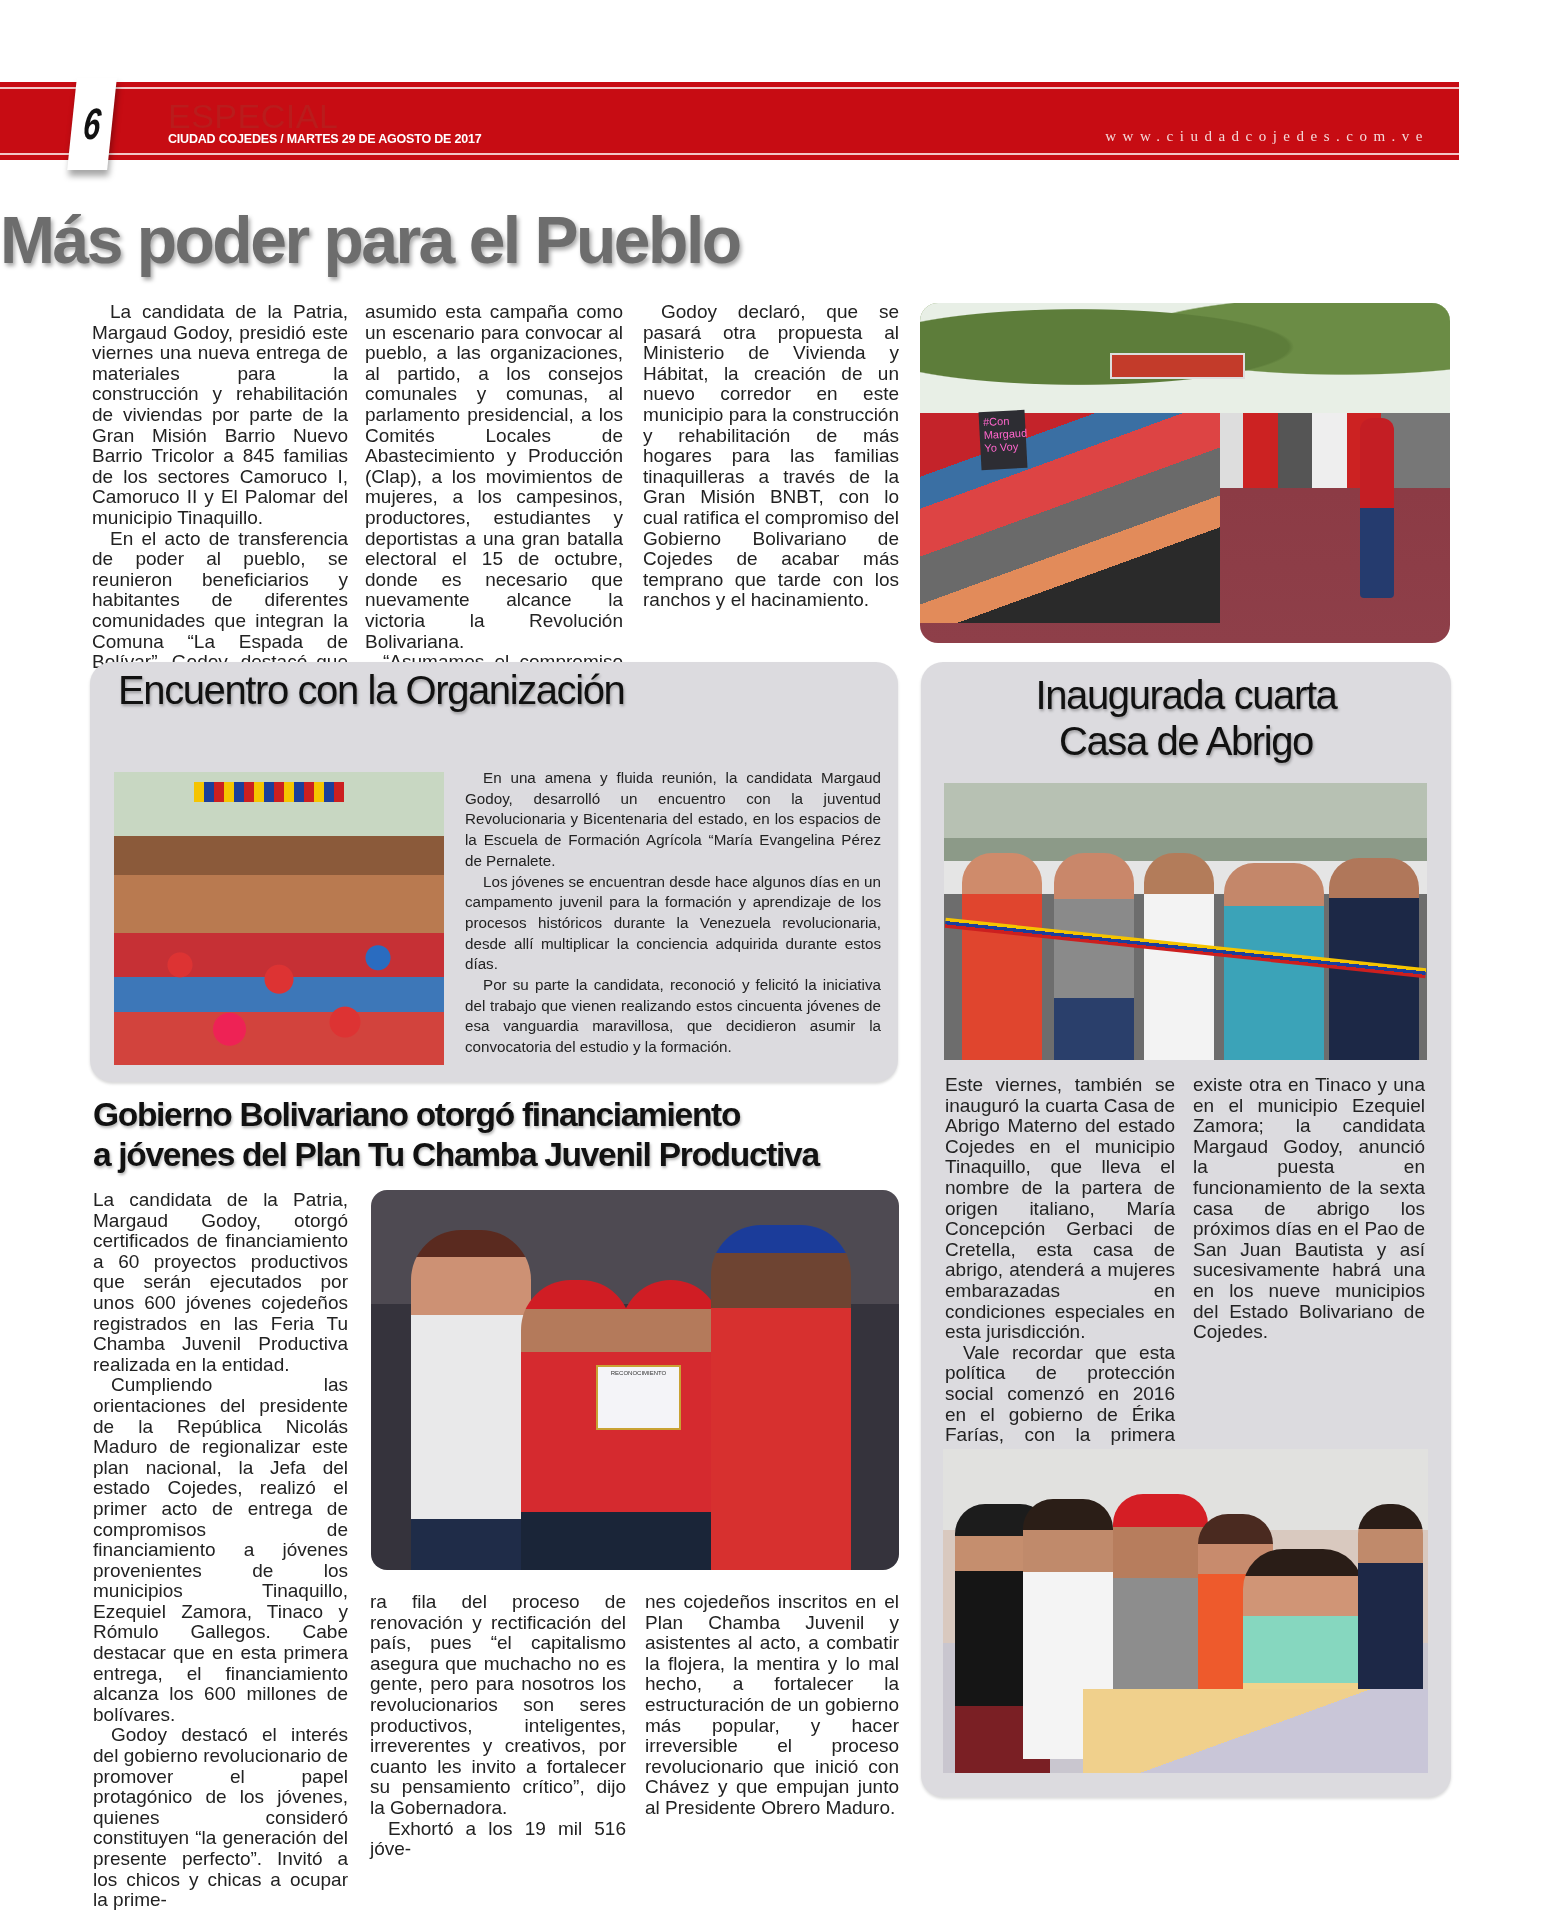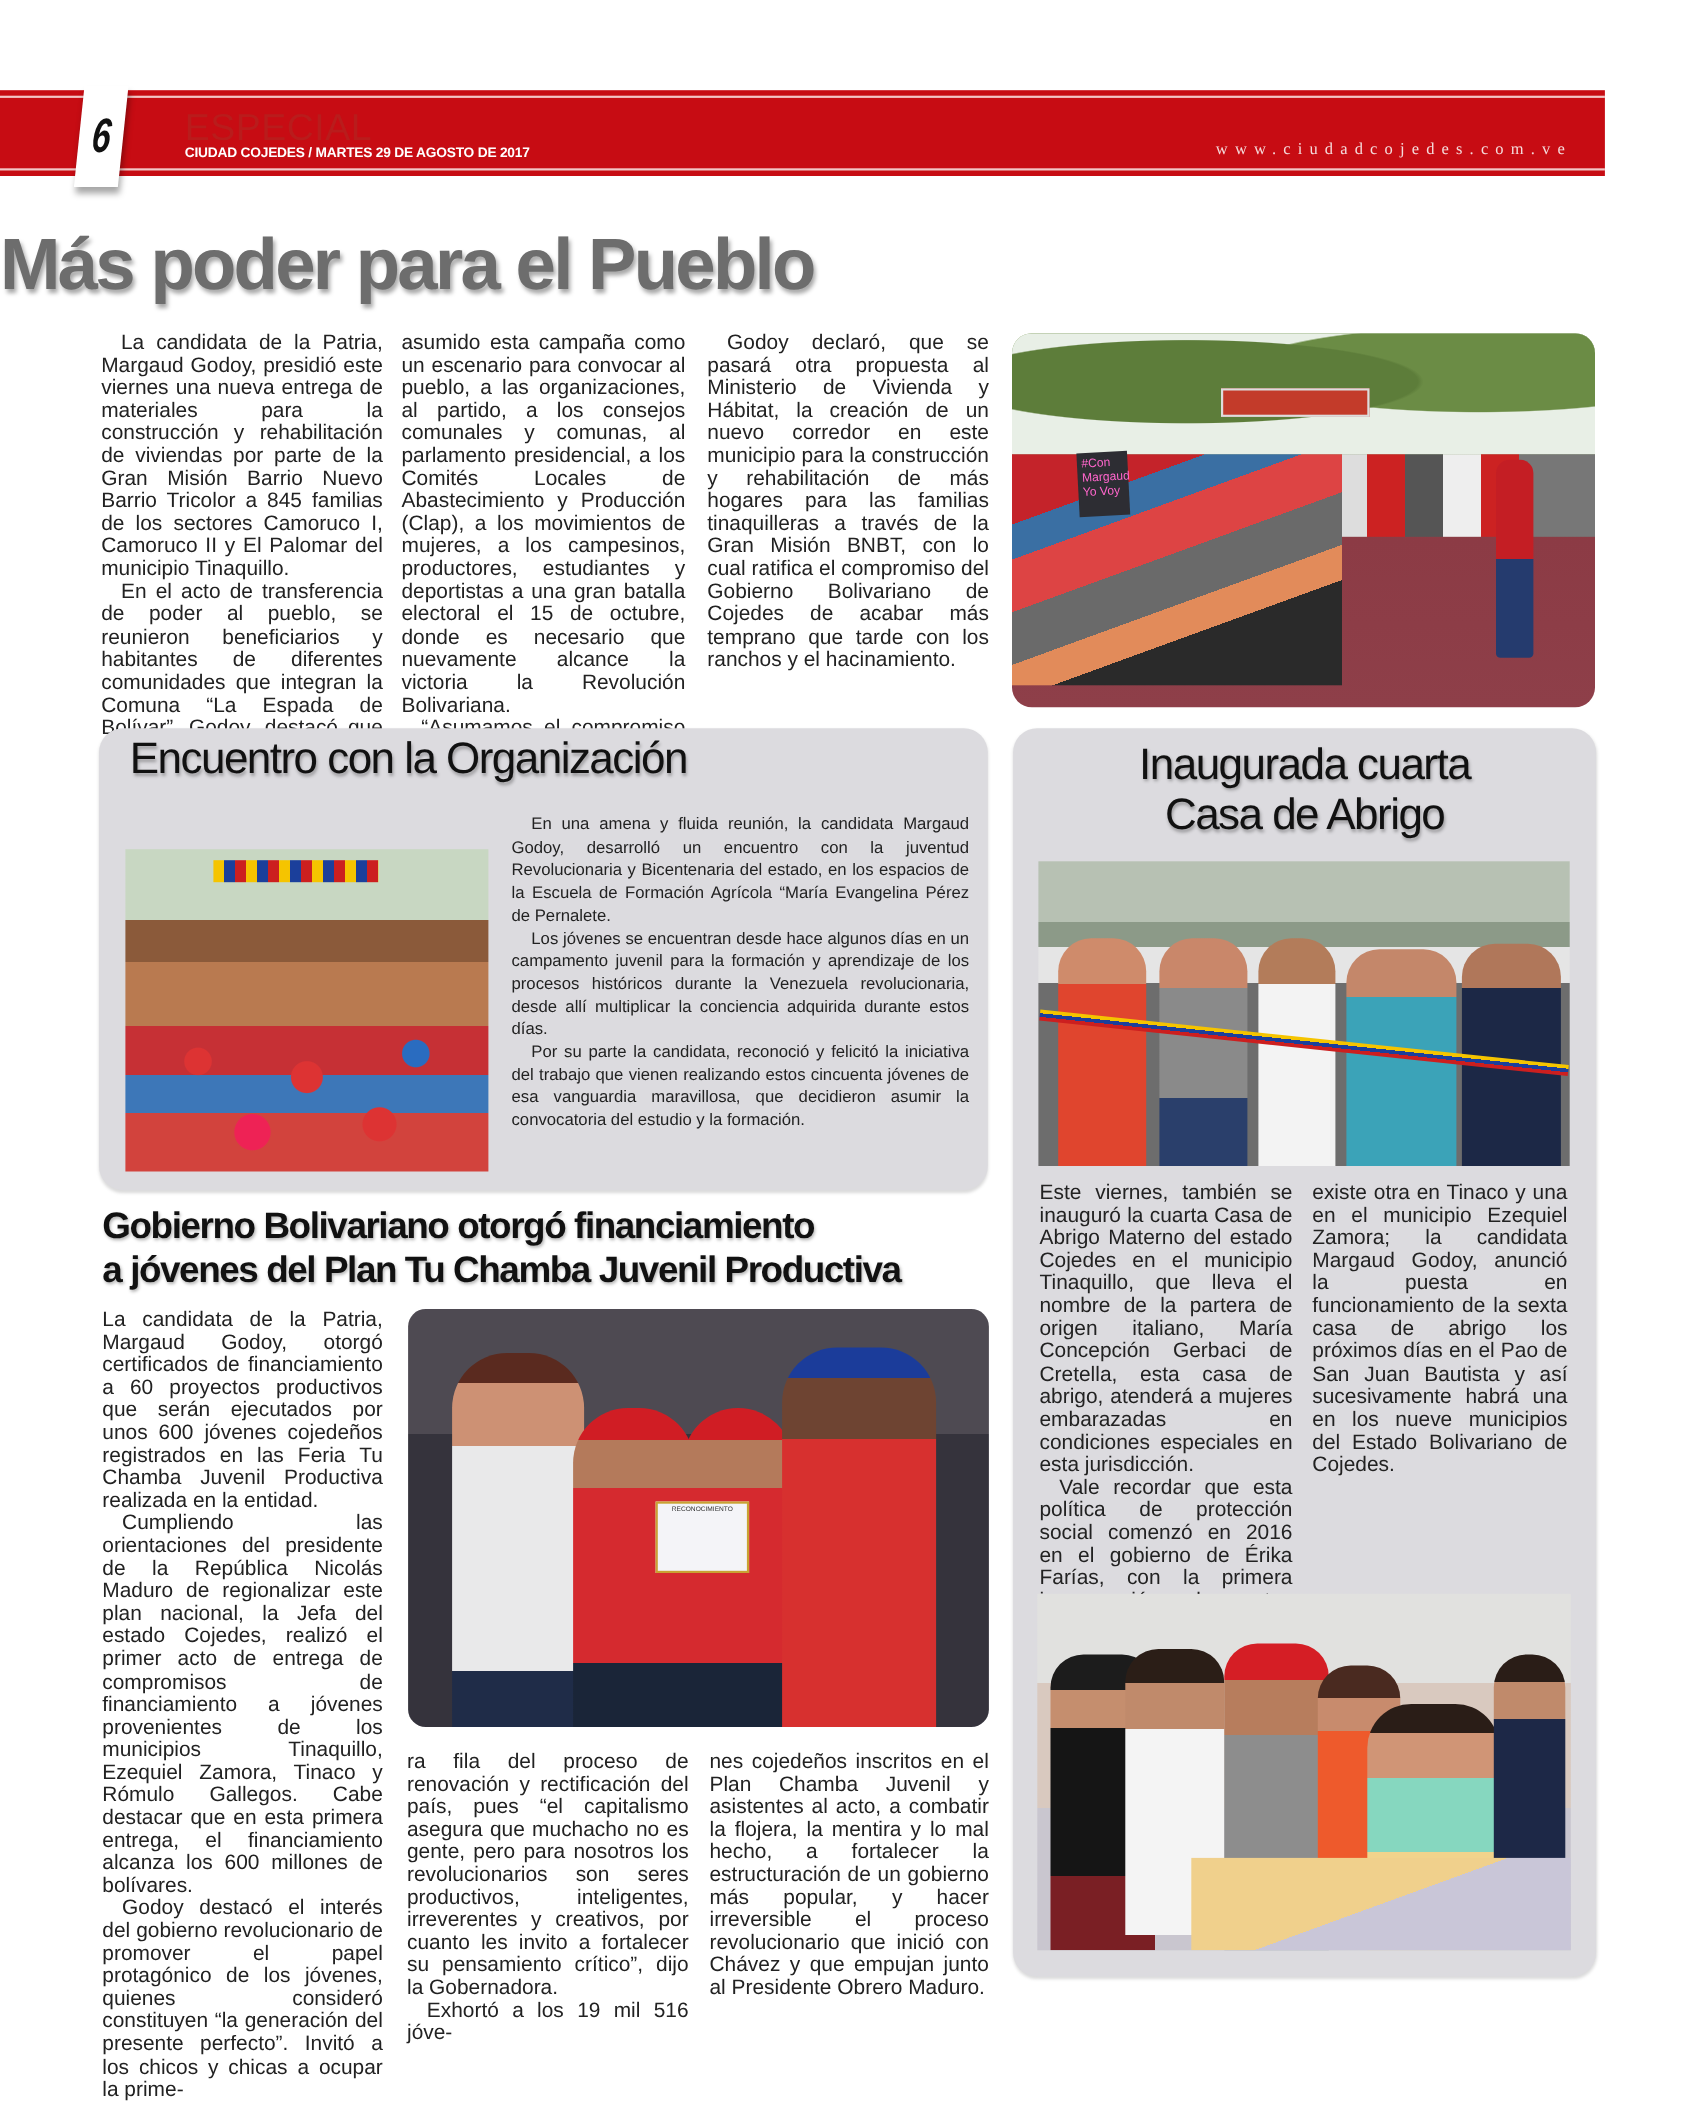--- a/index.html
+++ b/index.html
@@ -76,21 +76,21 @@
 
 <div class="panel" style="left:90px; top:662px; width:808px; height:420px;"></div>
 <div class="panel-title" style="left:118px; top:668px; font-size:40px; line-height:44px;">
   <div>Encuentro con la Organización</div>
 </div>
 <div class="photo" style="left:114px; top:772px; width:330px; height:293px;
      background: linear-gradient(180deg, #c8d7c2 0 22%, #8b5a3a 22% 35%, #b97a50 35% 55%, #c63035 55% 70%, #3d77b8 70% 82%, #d2433d 82%);">
   <div class="layer" style="left:80px; top:10px; width:150px; height:20px; background: repeating-linear-gradient(90deg, #f5c400 0 10px, #1b3f9b 10px 20px, #cc1f1f 20px 30px);"></div>
   <div class="layer" style="left:0; top:150px; width:330px; height:143px; background: radial-gradient(circle at 20% 30%, #d33 0 12px, transparent 13px), radial-gradient(circle at 50% 40%, #d33 0 14px, transparent 15px), radial-gradient(circle at 80% 25%, #2a6cc0 0 12px, transparent 13px), radial-gradient(circle at 35% 75%, #e25 0 16px, transparent 17px), radial-gradient(circle at 70% 70%, #d33 0 15px, transparent 16px);"></div>
 </div>
-<div class="col" style="left:465px; top:740px; width:416px; font-size:15.2px; line-height:20.7px;">
+<div class="col" style="left:465px; top:768px; width:416px; font-size:15.2px; line-height:20.7px;">
   <p>En una amena y fluida reunión, la candidata Margaud Godoy, desarrolló un encuentro con la juventud Revolucionaria y Bicentenaria del estado, en los espacios de la Escuela de Formación Agrícola “María Evangelina  Pérez de Pernalete.</p>
   <p>Los jóvenes se encuentran desde hace algunos días en un campamento juvenil para la formación y aprendizaje de los procesos históricos durante la Venezuela revolucionaria, desde allí multiplicar la conciencia adquirida durante estos días.</p>
   <p>Por su parte la candidata, reconoció y felicitó la iniciativa del trabajo que vienen realizando estos cincuenta jóvenes de esa vanguardia maravillosa, que decidieron asumir la convocatoria del estudio y la formación.</p>
 </div>
 
 <div class="panel" style="left:921px; top:662px; width:530px; height:1135px;"></div>
 <div class="panel-title" style="left:921px; width:530px; top:672px; font-size:40px; line-height:46px; text-align:center;">
   <div>Inaugurada cuarta</div>
   <div>Casa de Abrigo</div>
 </div>

